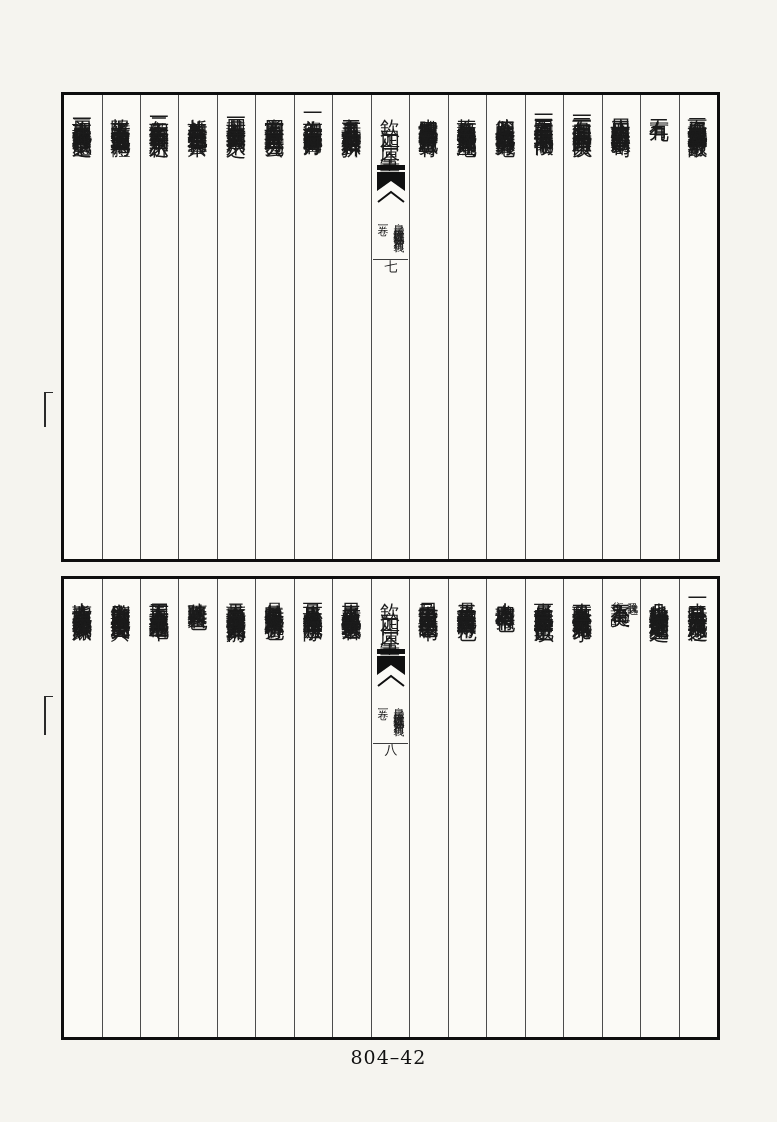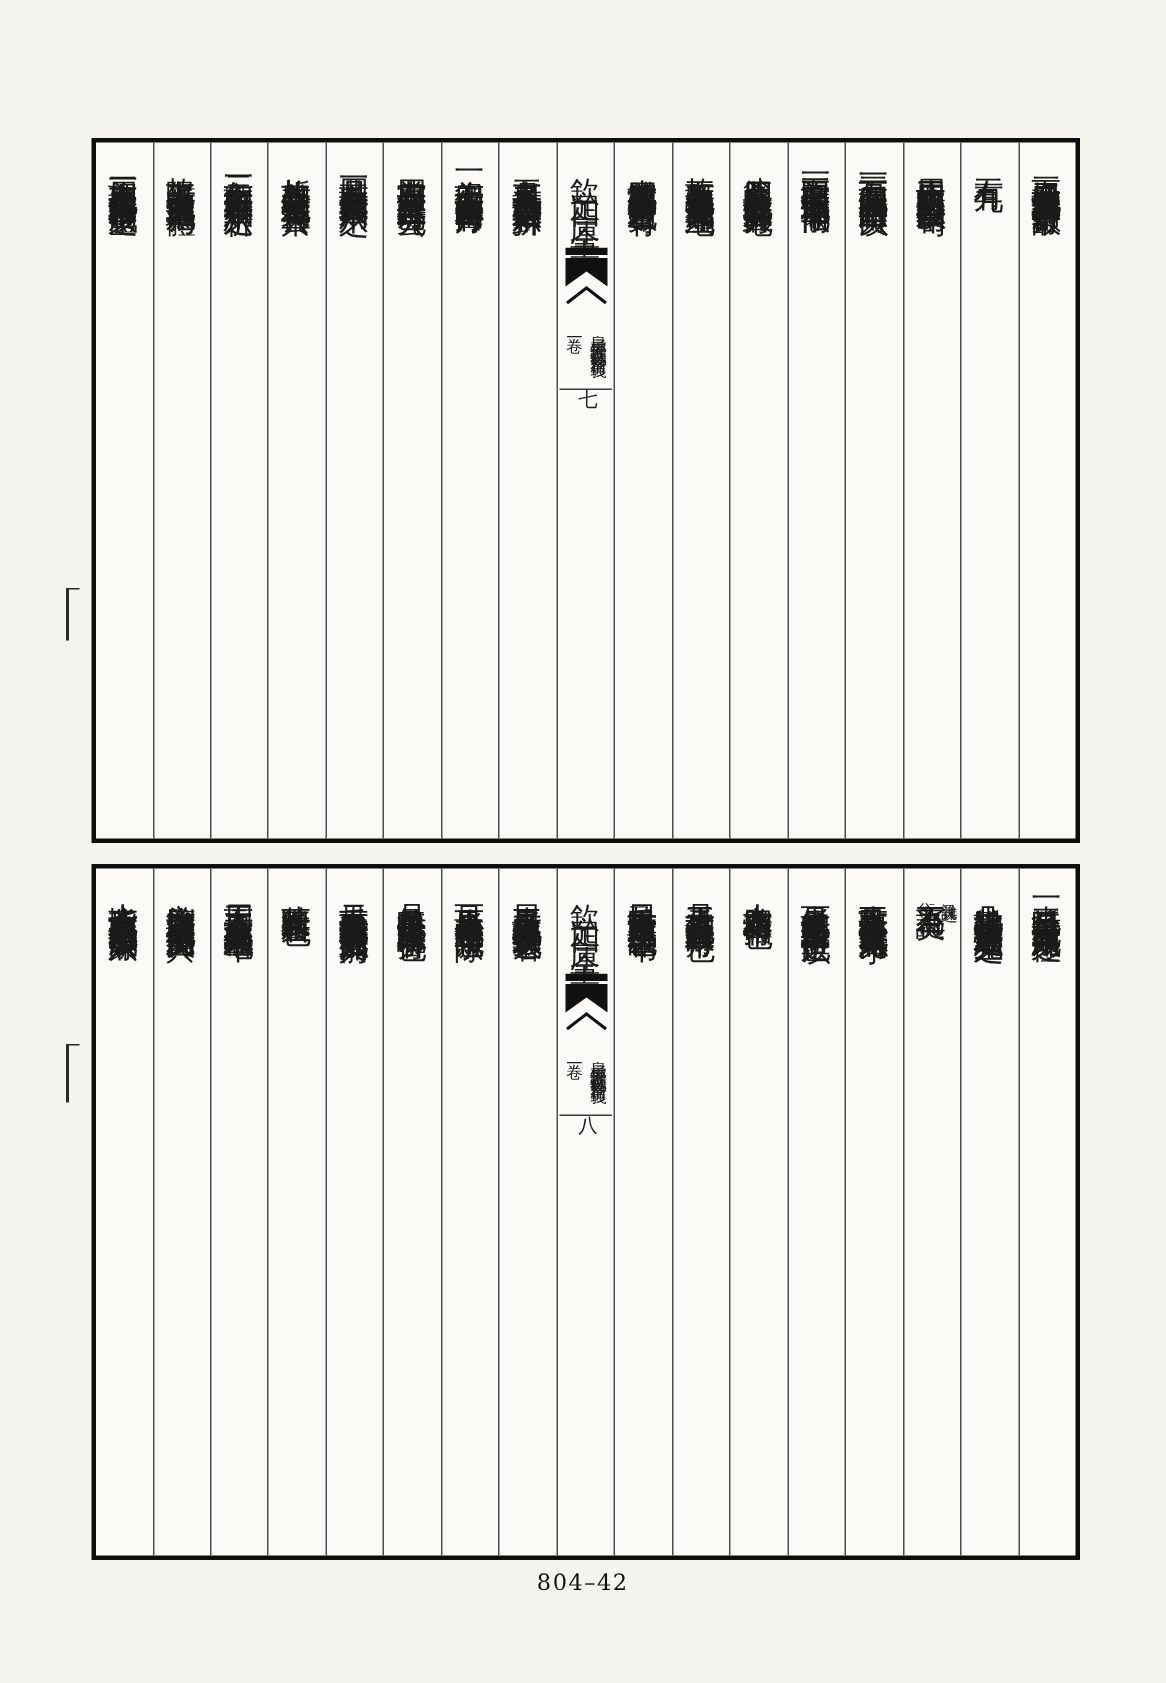--- a/index.html
+++ b/index.html
@@ -59,21 +59,21 @@
     writing-mode:horizontal-tb;
     vertical-align:top;margin-top:1px;
   }
   .annot-line{
     writing-mode:vertical-rl;text-orientation:upright;
     font-size:11px;letter-spacing:1px;line-height:15px;
     white-space:nowrap;
   }
   .page-number{
     position:absolute;top:1046px;left:0;width:777px;
-    text-align:center;font-size:15px;letter-spacing:1px;
+    text-align:center;font-size:19px;letter-spacing:1px;
     color:#111;
   }
   .margin-mark{
     position:absolute;left:44px;width:7px;
     border-left:2px solid #2a2a2a;border-top:1px solid #2a2a2a;
   }
   .mark-1{top:392px;height:34px;}
   .mark-2{top:696px;height:38px;}
 </style>
 </head>

